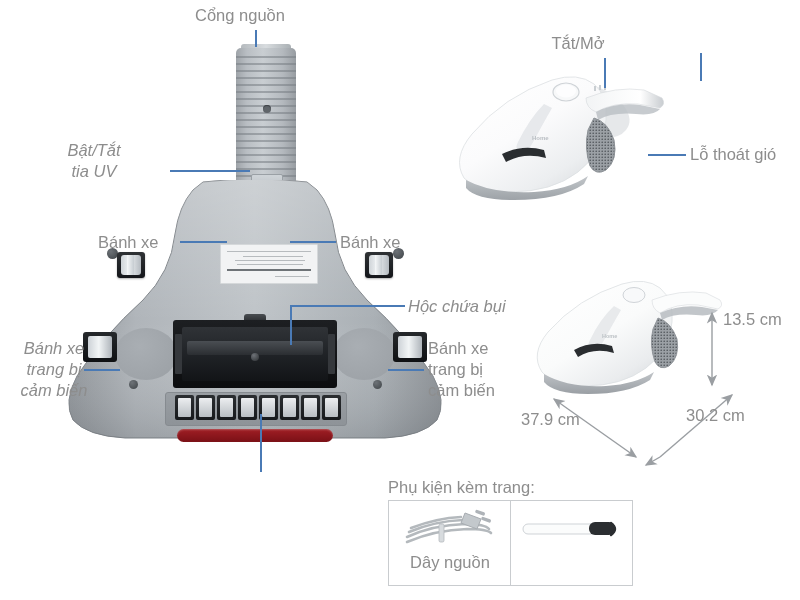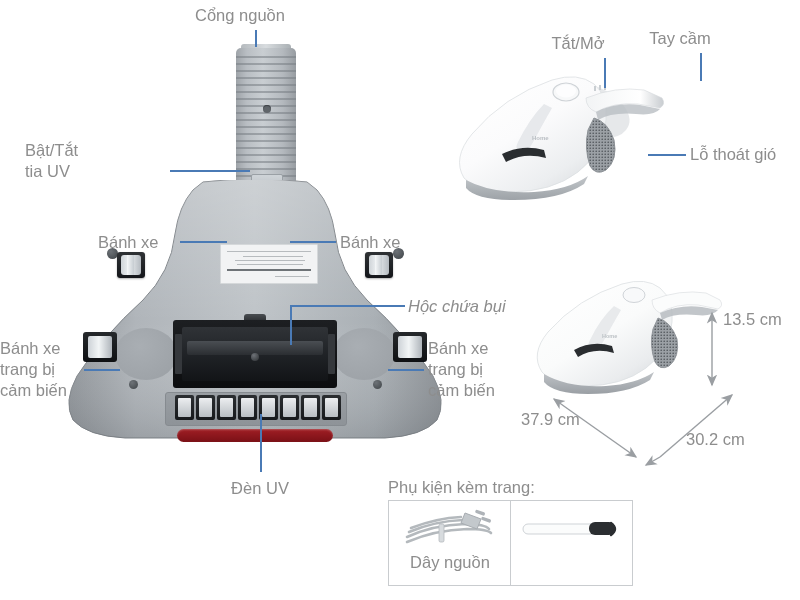--- a/index.html
+++ b/index.html
@@ -1,21 +1,21 @@
 <!DOCTYPE html>
 <html><head>
 <meta charset="utf-8">
 <style>
   html,body{margin:0;padding:0;background:#fff;}
   body{width:800px;height:600px;position:relative;overflow:hidden;
        font-family:"Liberation Sans","DejaVu Sans",sans-serif;}
   .stage{position:absolute;left:0;top:0;width:800px;height:600px;}
 
   .lbl{position:absolute;color:#8d8d8d;font-size:16.5px;line-height:21px;white-space:pre-line;}
-  .lbl.r{text-align:left;}
+  .lbl.r{text-align:center;font-style:italic;}
   .lbl.l{text-align:left;}
   .lbl.c{text-align:center;}
 
   .lead{position:absolute;background:#4a7ab5;}
   .lead.h{height:1.5px;}
   .lead.v{width:1.5px;}
 
   
   .bottomview{position:absolute;left:55px;top:35px;width:400px;height:440px;}
 
@@ -228,21 +228,20 @@
   <div class="lbl r" style="left:0px;top:338px;width:108px;">Bánh xe
 trang bị
 cảm biến</div>
   <div class="lead h" style="left:84px;top:369px;width:36px;"></div>
 
   <div class="lbl l" style="left:428px;top:338px;width:120px;">Bánh xe
 trang bị
 cảm biến</div>
   <div class="lead h" style="left:388px;top:369px;width:36px;"></div>
 
-  <div class="lbl c" style="left:185px;top:478px;width:150px;">Đèn UV</div>
   <div class="lead v" style="left:260px;top:414px;height:58px;"></div>
 
   <svg class="device" style="left:448px;top:60px;width:230px;height:140px;" viewBox="0 0 230 140">
     <defs>
       <linearGradient id="shellA" x1="0.1" y1="0" x2="0.9" y2="1">
         <stop offset="0%" stop-color="#ffffff"></stop>
         <stop offset="45%" stop-color="#fbfbfc"></stop>
         <stop offset="78%" stop-color="#eceef0"></stop>
         <stop offset="100%" stop-color="#d7dadd"></stop>
       </linearGradient>
@@ -277,21 +276,20 @@
     <path d="M54,94 Q74,84 96,90 L98,98 Q76,92 58,102 Z" fill="#2a2d30"></path>
     <text x="84" y="80" font-family="Liberation Sans, sans-serif" font-size="6" fill="#b9bec3" font-weight="bold">Home</text>
     <rect x="146" y="26" width="2" height="5" fill="#c9ced2"></rect>
     <rect x="151" y="25" width="2" height="5" fill="#c9ced2"></rect>
     <rect x="156" y="25" width="2" height="5" fill="#c9ced2"></rect>
   </svg>
 
   <div class="lbl c" style="left:528px;top:33px;width:100px;">Tắt/Mở</div>
   <div class="lead v" style="left:604px;top:58px;height:30px;"></div>
 
-  <div class="lbl c" style="left:620px;top:28px;width:120px;">Tay cầm</div>
   <div class="lead v" style="left:700px;top:53px;height:28px;"></div>
 
   <div class="lbl l" style="left:690px;top:144px;width:120px;">Lỗ thoát gió</div>
   <div class="lead h" style="left:648px;top:154px;width:38px;"></div>
 
   <svg class="device" style="left:528px;top:268px;width:200px;height:130px;" viewBox="0 0 200 130">
     <defs>
       <linearGradient id="shellB" x1="0.1" y1="0" x2="0.9" y2="1">
         <stop offset="0%" stop-color="#ffffff"></stop>
         <stop offset="50%" stop-color="#fafbfb"></stop>
@@ -334,21 +332,21 @@
     <line x1="192" y1="46" x2="192" y2="28" stroke="#9a9ea2" stroke-width="1.4" marker-end="url(#ah)"></line>
     <line x1="192" y1="46" x2="192" y2="100" stroke="#9a9ea2" stroke-width="1.4" marker-end="url(#ah2)"></line>
     <line x1="48" y1="124" x2="34" y2="114" stroke="#9a9ea2" stroke-width="1.4" marker-end="url(#ah)"></line>
     <line x1="48" y1="124" x2="116" y2="172" stroke="#9a9ea2" stroke-width="1.4" marker-end="url(#ah2)"></line>
     <line x1="140" y1="172" x2="126" y2="180" stroke="#9a9ea2" stroke-width="1.4" marker-end="url(#ah)"></line>
     <line x1="140" y1="172" x2="212" y2="110" stroke="#9a9ea2" stroke-width="1.4" marker-end="url(#ah2)"></line>
   </svg>
 
   <div class="dimtxt" style="left:723px;top:310px;width:80px;">13.5 cm</div>
   <div class="dimtxt" style="left:521px;top:410px;width:90px;">37.9 cm</div>
-  <div class="dimtxt" style="left:686px;top:430px;width:95px;">30.2 cm</div>
+  <div class="dimtxt" style="left:686px;top:406px;width:95px;">30.2 cm</div>
 
   <div class="acctitle" style="left:388px;top:478px;">Phụ kiện kèm trang:</div>
 
   <div class="accbox" style="left:388px;top:500px;width:243px;height:84px;">
     <div class="accdiv" style="left:121px;"></div>
 
     <svg style="position:absolute;left:8px;top:6px;width:104px;height:44px;" viewBox="0 0 104 44">
       <g fill="none" stroke="#b4b9bd" stroke-width="2.6" stroke-linecap="round">
         <path d="M10,30 Q36,18 68,17 Q88,17 92,22"></path>
         <path d="M10,35 Q38,23 70,22 Q90,22 94,26"></path>

